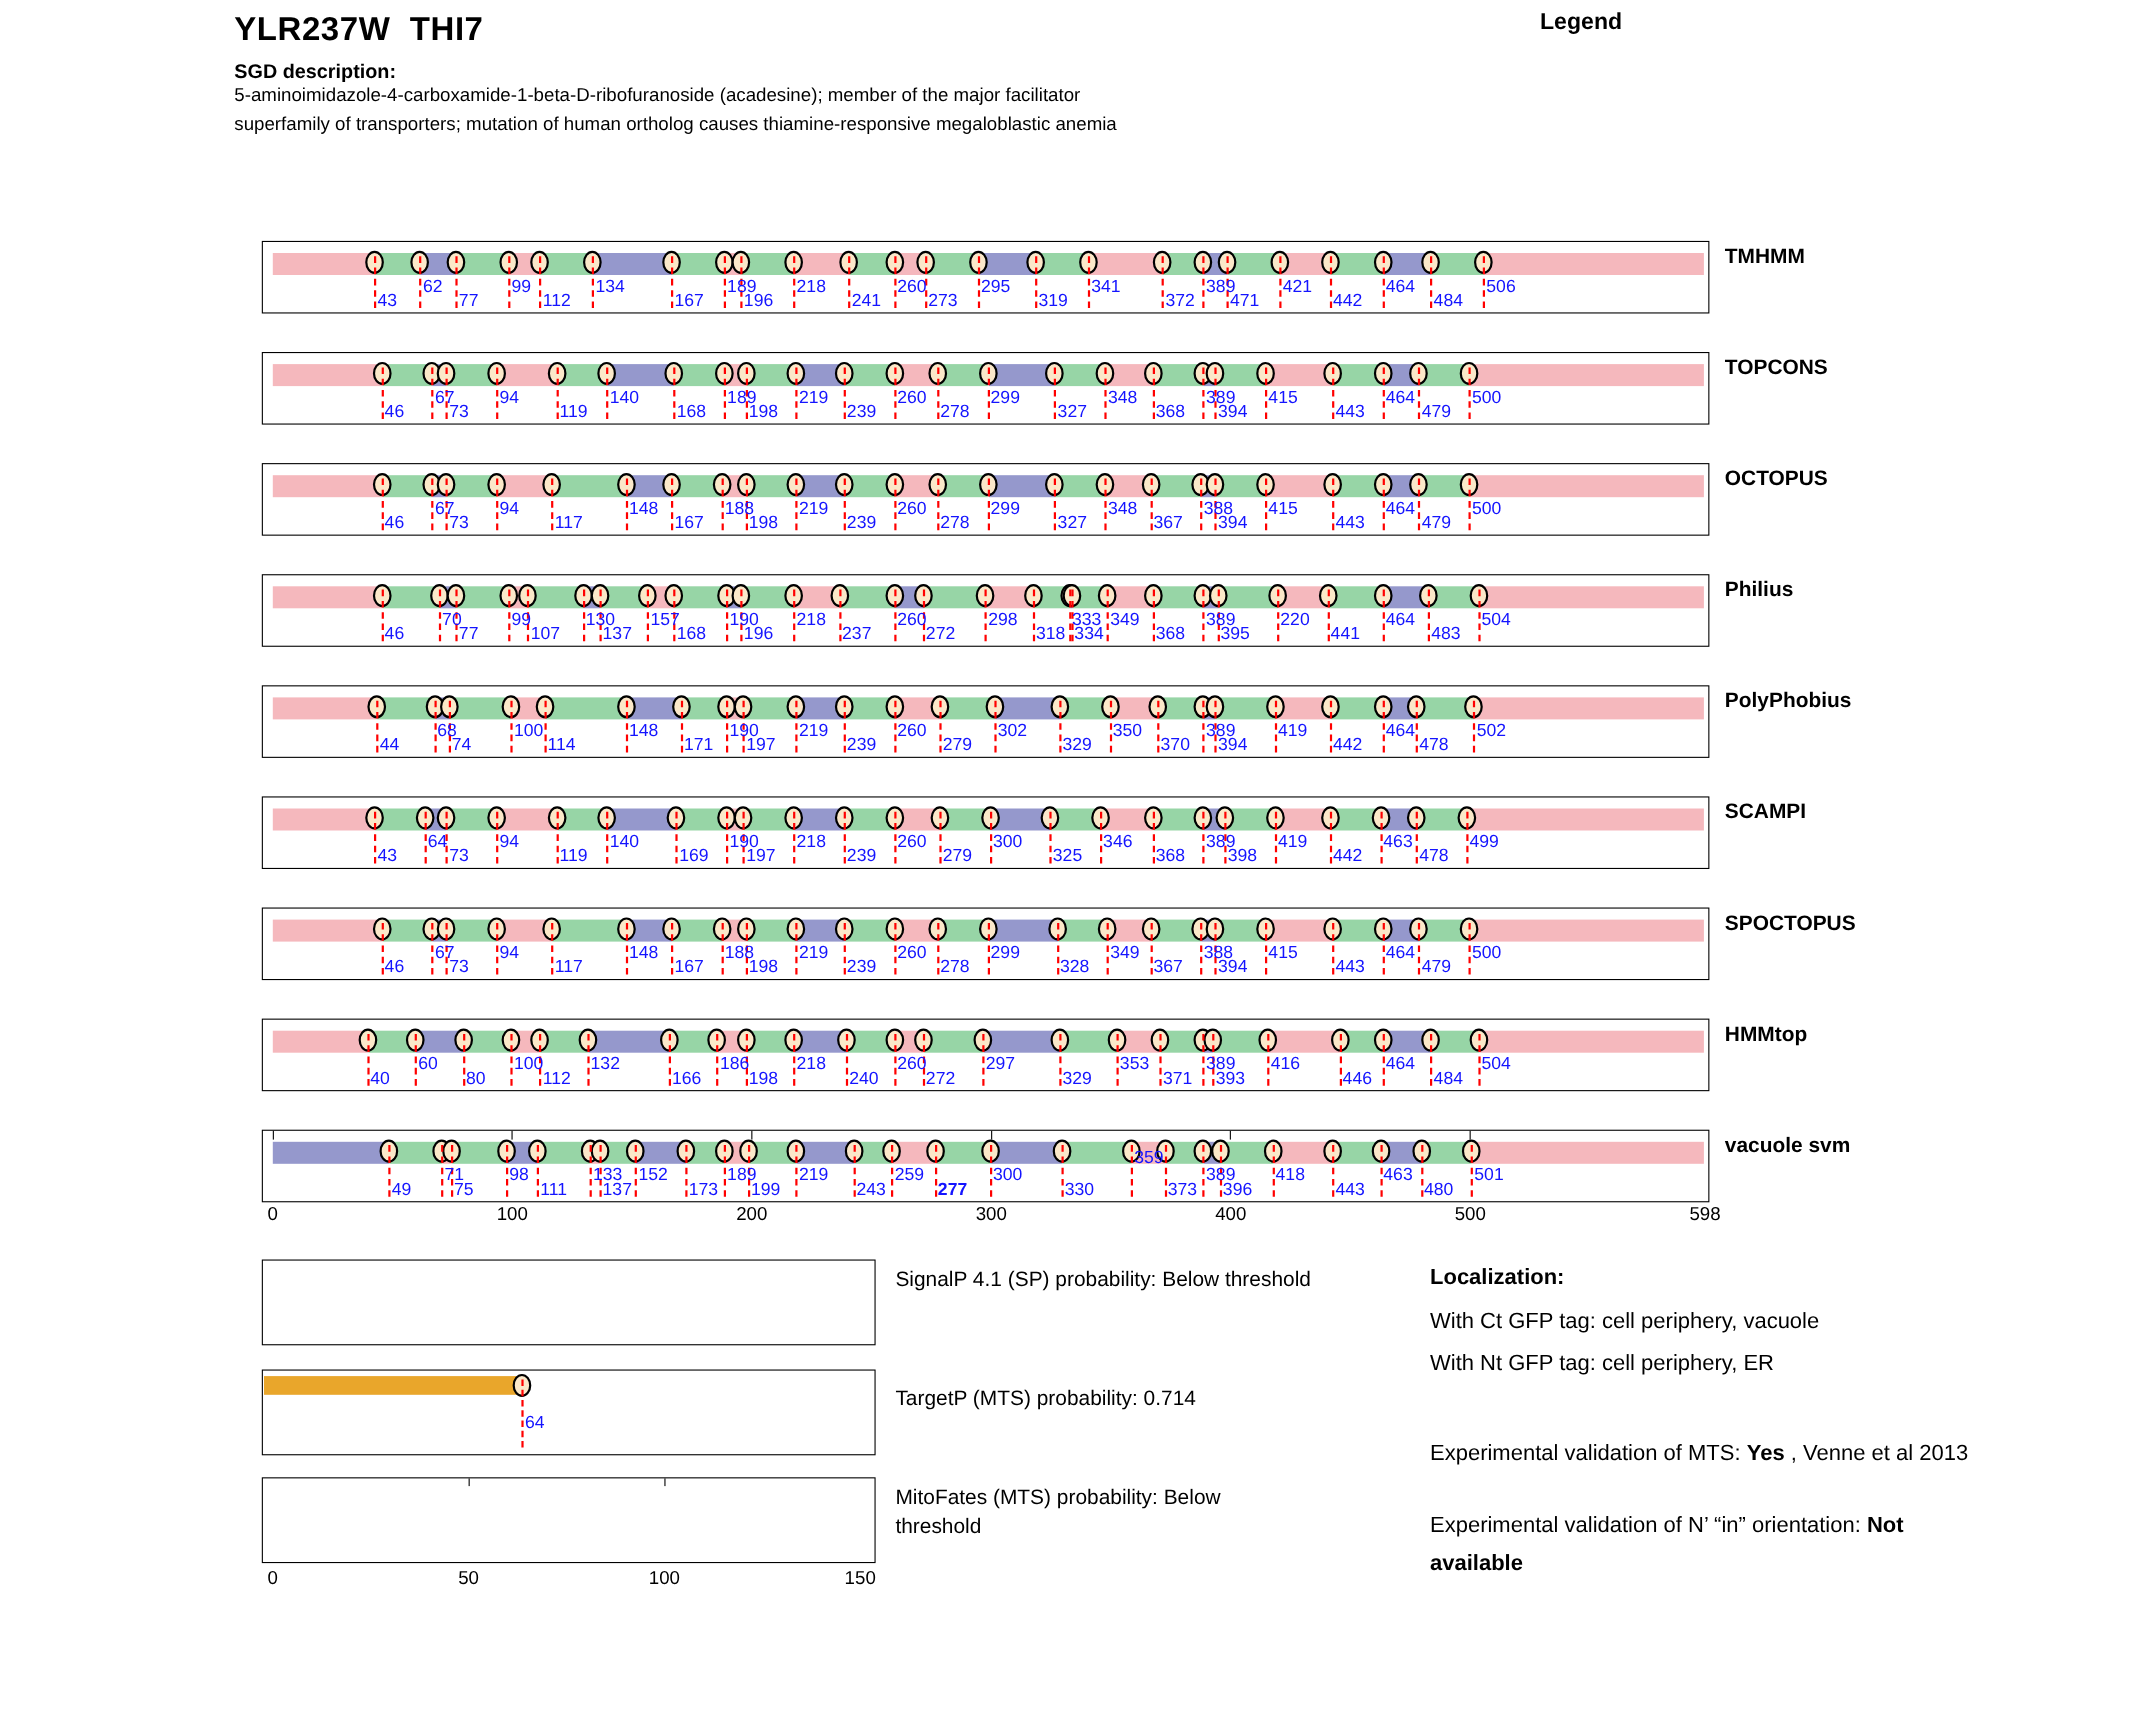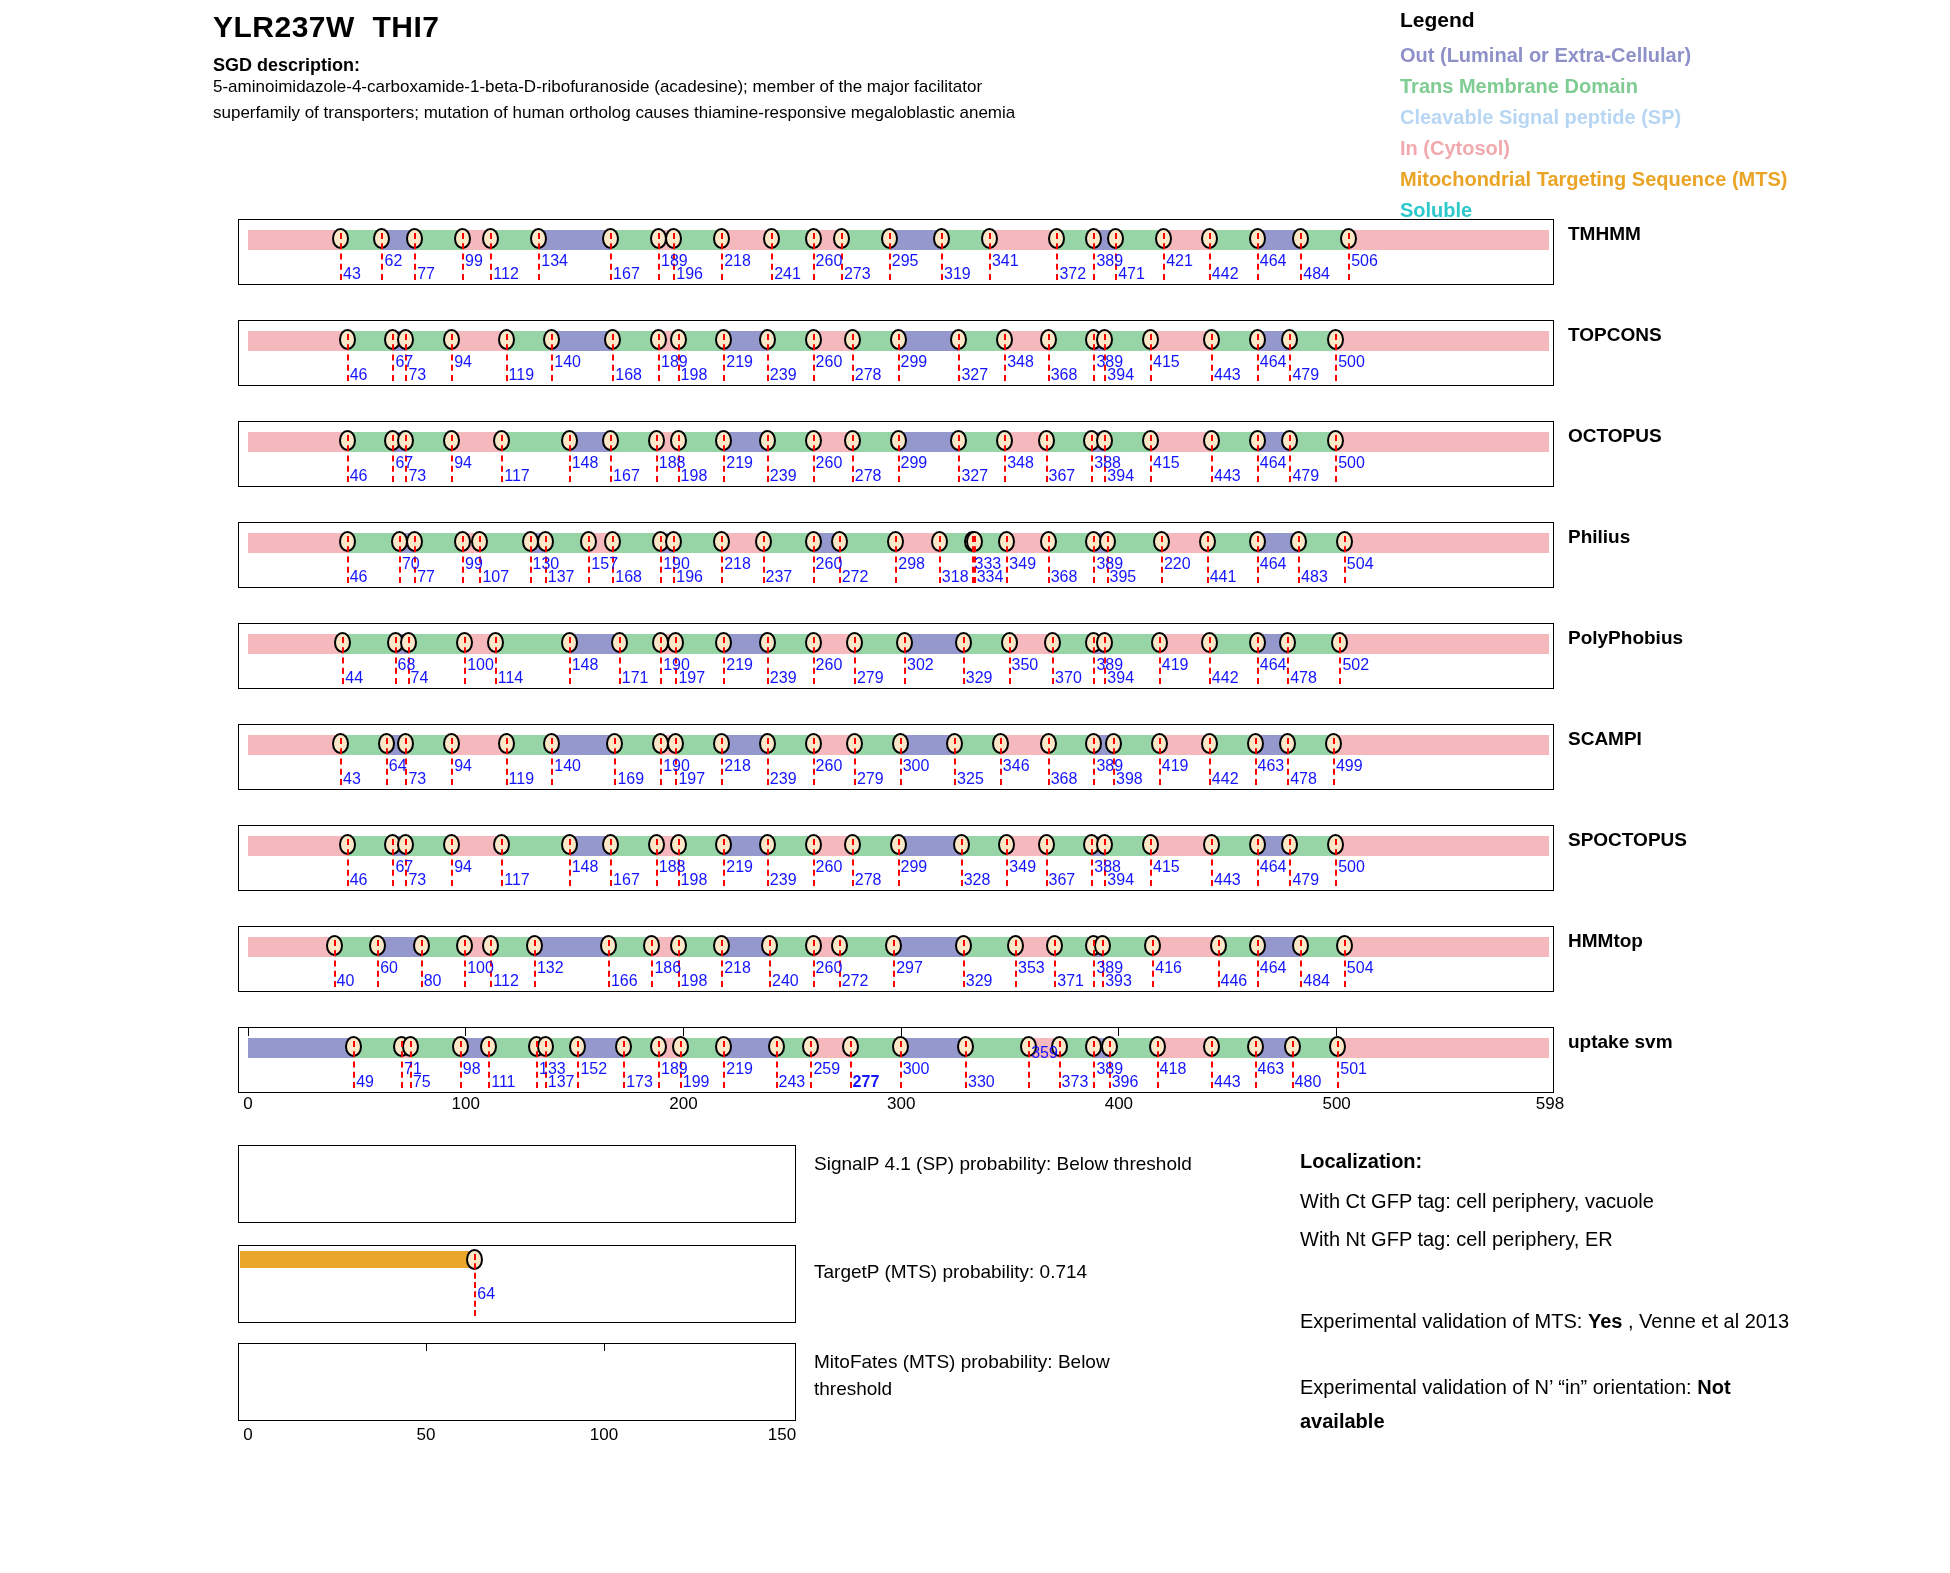--- a/index.html
+++ b/index.html
@@ -34,28 +34,20 @@
 
   <div class="title">YLR237W&nbsp; THI7</div>
   <div class="sgd-label">SGD description:</div>
   <div class="desc">
     <div>5-aminoimidazole-4-carboxamide-1-beta-D-ribofuranoside (acadesine); member of the major facilitator</div>
     <div>superfamily of transporters; mutation of human ortholog causes thiamine-responsive megaloblastic anemia</div>
   </div>
 
   <div class="legend">
     <div class="legend-title">Legend</div>
-    <div id="legend-items">
-        <div class="legend-item" style="color: rgb(142, 144, 200);">Out (Luminal or Extra-Cellular)</div>
-        <div class="legend-item" style="color: rgb(127, 204, 146);">Trans Membrane Domain</div>
-        <div class="legend-item" style="color: rgb(183, 214, 243);">Cleavable Signal peptide (SP)</div>
-        <div class="legend-item" style="color: rgb(242, 169, 174);">In (Cytosol)</div>
-        <div class="legend-item" style="color: rgb(233, 164, 38);">Mitochondrial Targeting Sequence (MTS)</div>
-        <div class="legend-item" style="color: rgb(44, 200, 204);">Soluble</div>
-      </div>
   </div>
 
   <div id="tracks">
       <div class="trackbox" style="top: 219px;">
         <div class="seg" style="left: 8.5px; width: 93.6221px; background: rgb(245, 184, 189);"></div>
         <div class="seg" style="left: 102.122px; width: 41.3679px; background: rgb(151, 213, 166);"></div>
         <div class="seg" style="left: 143.49px; width: 32.6589px; background: rgb(149, 152, 204);"></div>
         <div class="seg" style="left: 176.149px; width: 47.8997px; background: rgb(151, 213, 166);"></div>
         <div class="seg" style="left: 224.048px; width: 28.3043px; background: rgb(245, 184, 189);"></div>
         <div class="seg" style="left: 252.353px; width: 47.8997px; background: rgb(151, 213, 166);"></div>
@@ -1020,14 +1012,14 @@
   </div>
 
 <div class="tname" style="top: 223px;">TMHMM</div>
     <div class="tname" style="top: 324px;">TOPCONS</div>
     <div class="tname" style="top: 425px;">OCTOPUS</div>
     <div class="tname" style="top: 526px;">Philius</div>
     <div class="tname" style="top: 627px;">PolyPhobius</div>
     <div class="tname" style="top: 728px;">SCAMPI</div>
     <div class="tname" style="top: 829px;">SPOCTOPUS</div>
     <div class="tname" style="top: 930px;">HMMtop</div>
-    <div class="tname" style="top: 1031px;">uptake svm</div>
+    <div class="tname" style="top: 1031px;">vacuole svm</div>
   </div>
 
 </body></html>

